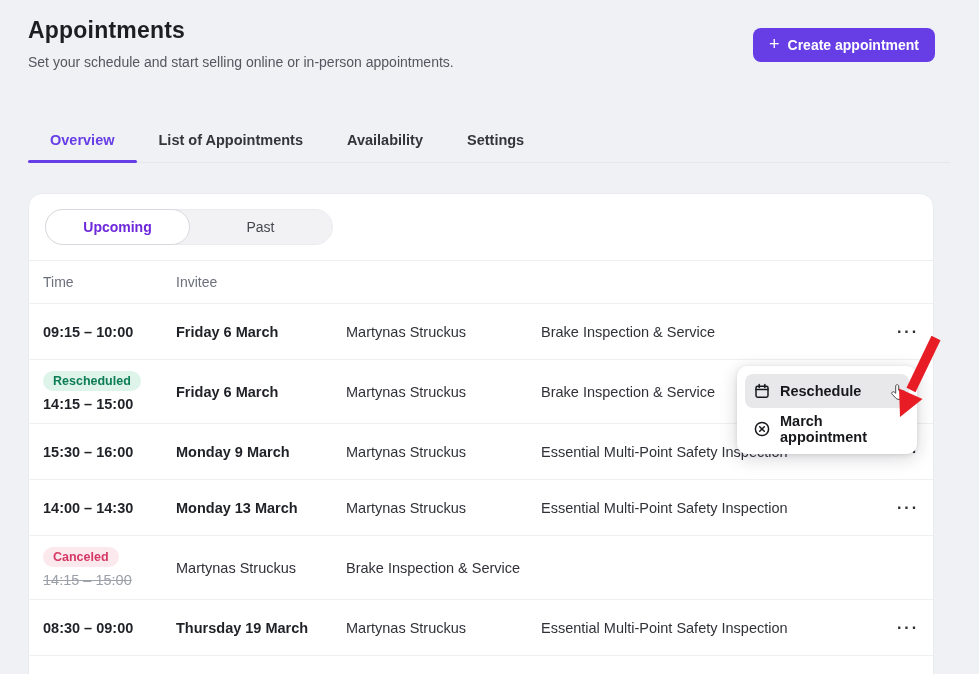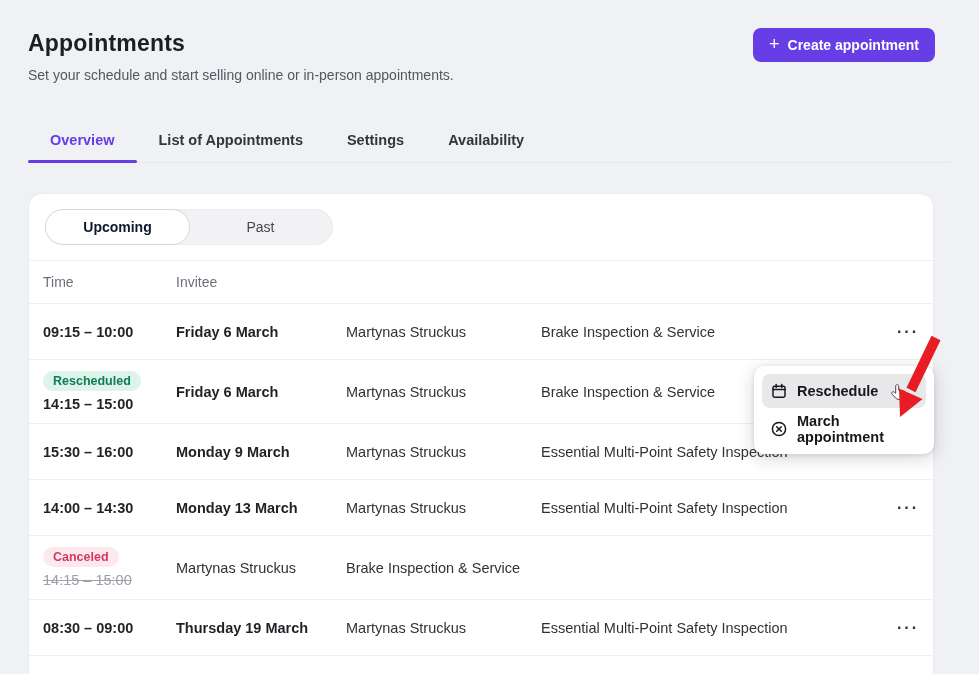--- a/index.html
+++ b/index.html
@@ -4,21 +4,21 @@
 <style>
   * { margin:0; padding:0; box-sizing:border-box; }
   html,body { width:979px; height:674px; overflow:hidden; }
   body {
     font-family:"Liberation Sans","DejaVu Sans",sans-serif;
     background:#eff1f4;
     position:relative;
     color:#1d1e20;
   }
   
-  .page-header { position:absolute; left:28px; top:30px; right:44px; }
+  .page-header { position:absolute; left:28px; top:17px; right:44px; }
   .page-title { font-size:23px; font-weight:700; color:#1d1e20; letter-spacing:.2px; }
   .page-subtitle { margin-top:10px; font-size:14px; color:#54575f; }
   .create-btn {
     position:absolute; right:44px; top:28px; height:34px;
     background:#673de6; color:#fff; border:none; border-radius:8px;
     display:flex; align-items:center; gap:8px; padding:0 16px;
     font-family:inherit; font-size:14px; font-weight:700; cursor:pointer;
   }
   .create-btn .plus { font-size:18px; font-weight:400; line-height:1; margin-top:-2px; }
   
@@ -43,21 +43,21 @@
   .segmented-wrap { padding:15px 16px; border-bottom:1px solid #edeef2; }
   .segmented {
     width:288px; height:36px; background:#f2f2f5; border:1px solid #ebebef;
     border-radius:18px; display:flex;
   }
   .segment {
     flex:1; display:flex; align-items:center; justify-content:center;
     font-size:14px; font-weight:500; color:#45474e; border-radius:18px; cursor:pointer;
   }
   .segment.active {
-    background:#fff; border:1px solid #d7d9de; font-weight:700; color:#0f172a;
+    background:#fff; border:1px solid #d7d9de; font-weight:700; color:#6d28d9;
     margin:-1px; height:36px;
   }
   
   .thead, .trow {
     display:grid; grid-template-columns:133px 170px 195px 1fr 48px;
     align-items:center; padding:0 12px 0 14px;
   }
   .thead { height:43px; border-bottom:1px solid #eef0f2; }
   .th { font-size:14px; color:#6c707c; }
   .trow { min-height:56px; border-bottom:1px solid #eef0f2; }
@@ -74,21 +74,21 @@
   }
   .badge.success { background:#def3ea; color:#0c7d54; }
   .badge.danger  { background:#fce9ee; color:#d63864; }
   .row-menu-btn {
     border:none; background:none; cursor:pointer; justify-self:end;
     font-size:16px; font-weight:700; letter-spacing:2px; color:#2c2e33;
     padding:4px 2px; line-height:1;
   }
   
   .context-menu {
-    position:absolute; left:754px; top:366px; width:180px;
+    position:absolute; left:737px; top:366px; width:180px;
     background:#fff; border-radius:10px; padding:8px;
     box-shadow:0 4px 18px rgba(20,20,40,.18), 0 1px 4px rgba(20,20,40,.10);
     z-index:5;
   }
   .menu-item {
     display:flex; align-items:center; gap:10px; height:34px; padding:0 9px;
     border-radius:8px; font-size:14.5px; font-weight:700; color:#17181c; cursor:pointer;
   }
   .menu-item + .menu-item { margin-top:4px; }
   .menu-item.highlighted { background:#e8e8eb; }
@@ -105,22 +105,22 @@
   <div class="page-subtitle">Set your schedule and start selling online or in-person appointments.</div>
 </div>
 <button class="create-btn">
   <span class="plus">+</span>
   <span>Create appointment</span>
 </button>
 
 <div class="tabs">
   <div class="tab active">Overview</div>
   <div class="tab">List of Appointments</div>
+  <div class="tab">Availability</div>
   <div class="tab">Settings</div>
-  <div class="tab">Availability</div>
 </div>
 
 <div class="card">
   <div class="segmented-wrap">
     <div class="segmented">
       <div class="segment active">Upcoming</div>
       <div class="segment">Past</div>
     </div>
   </div>
 

